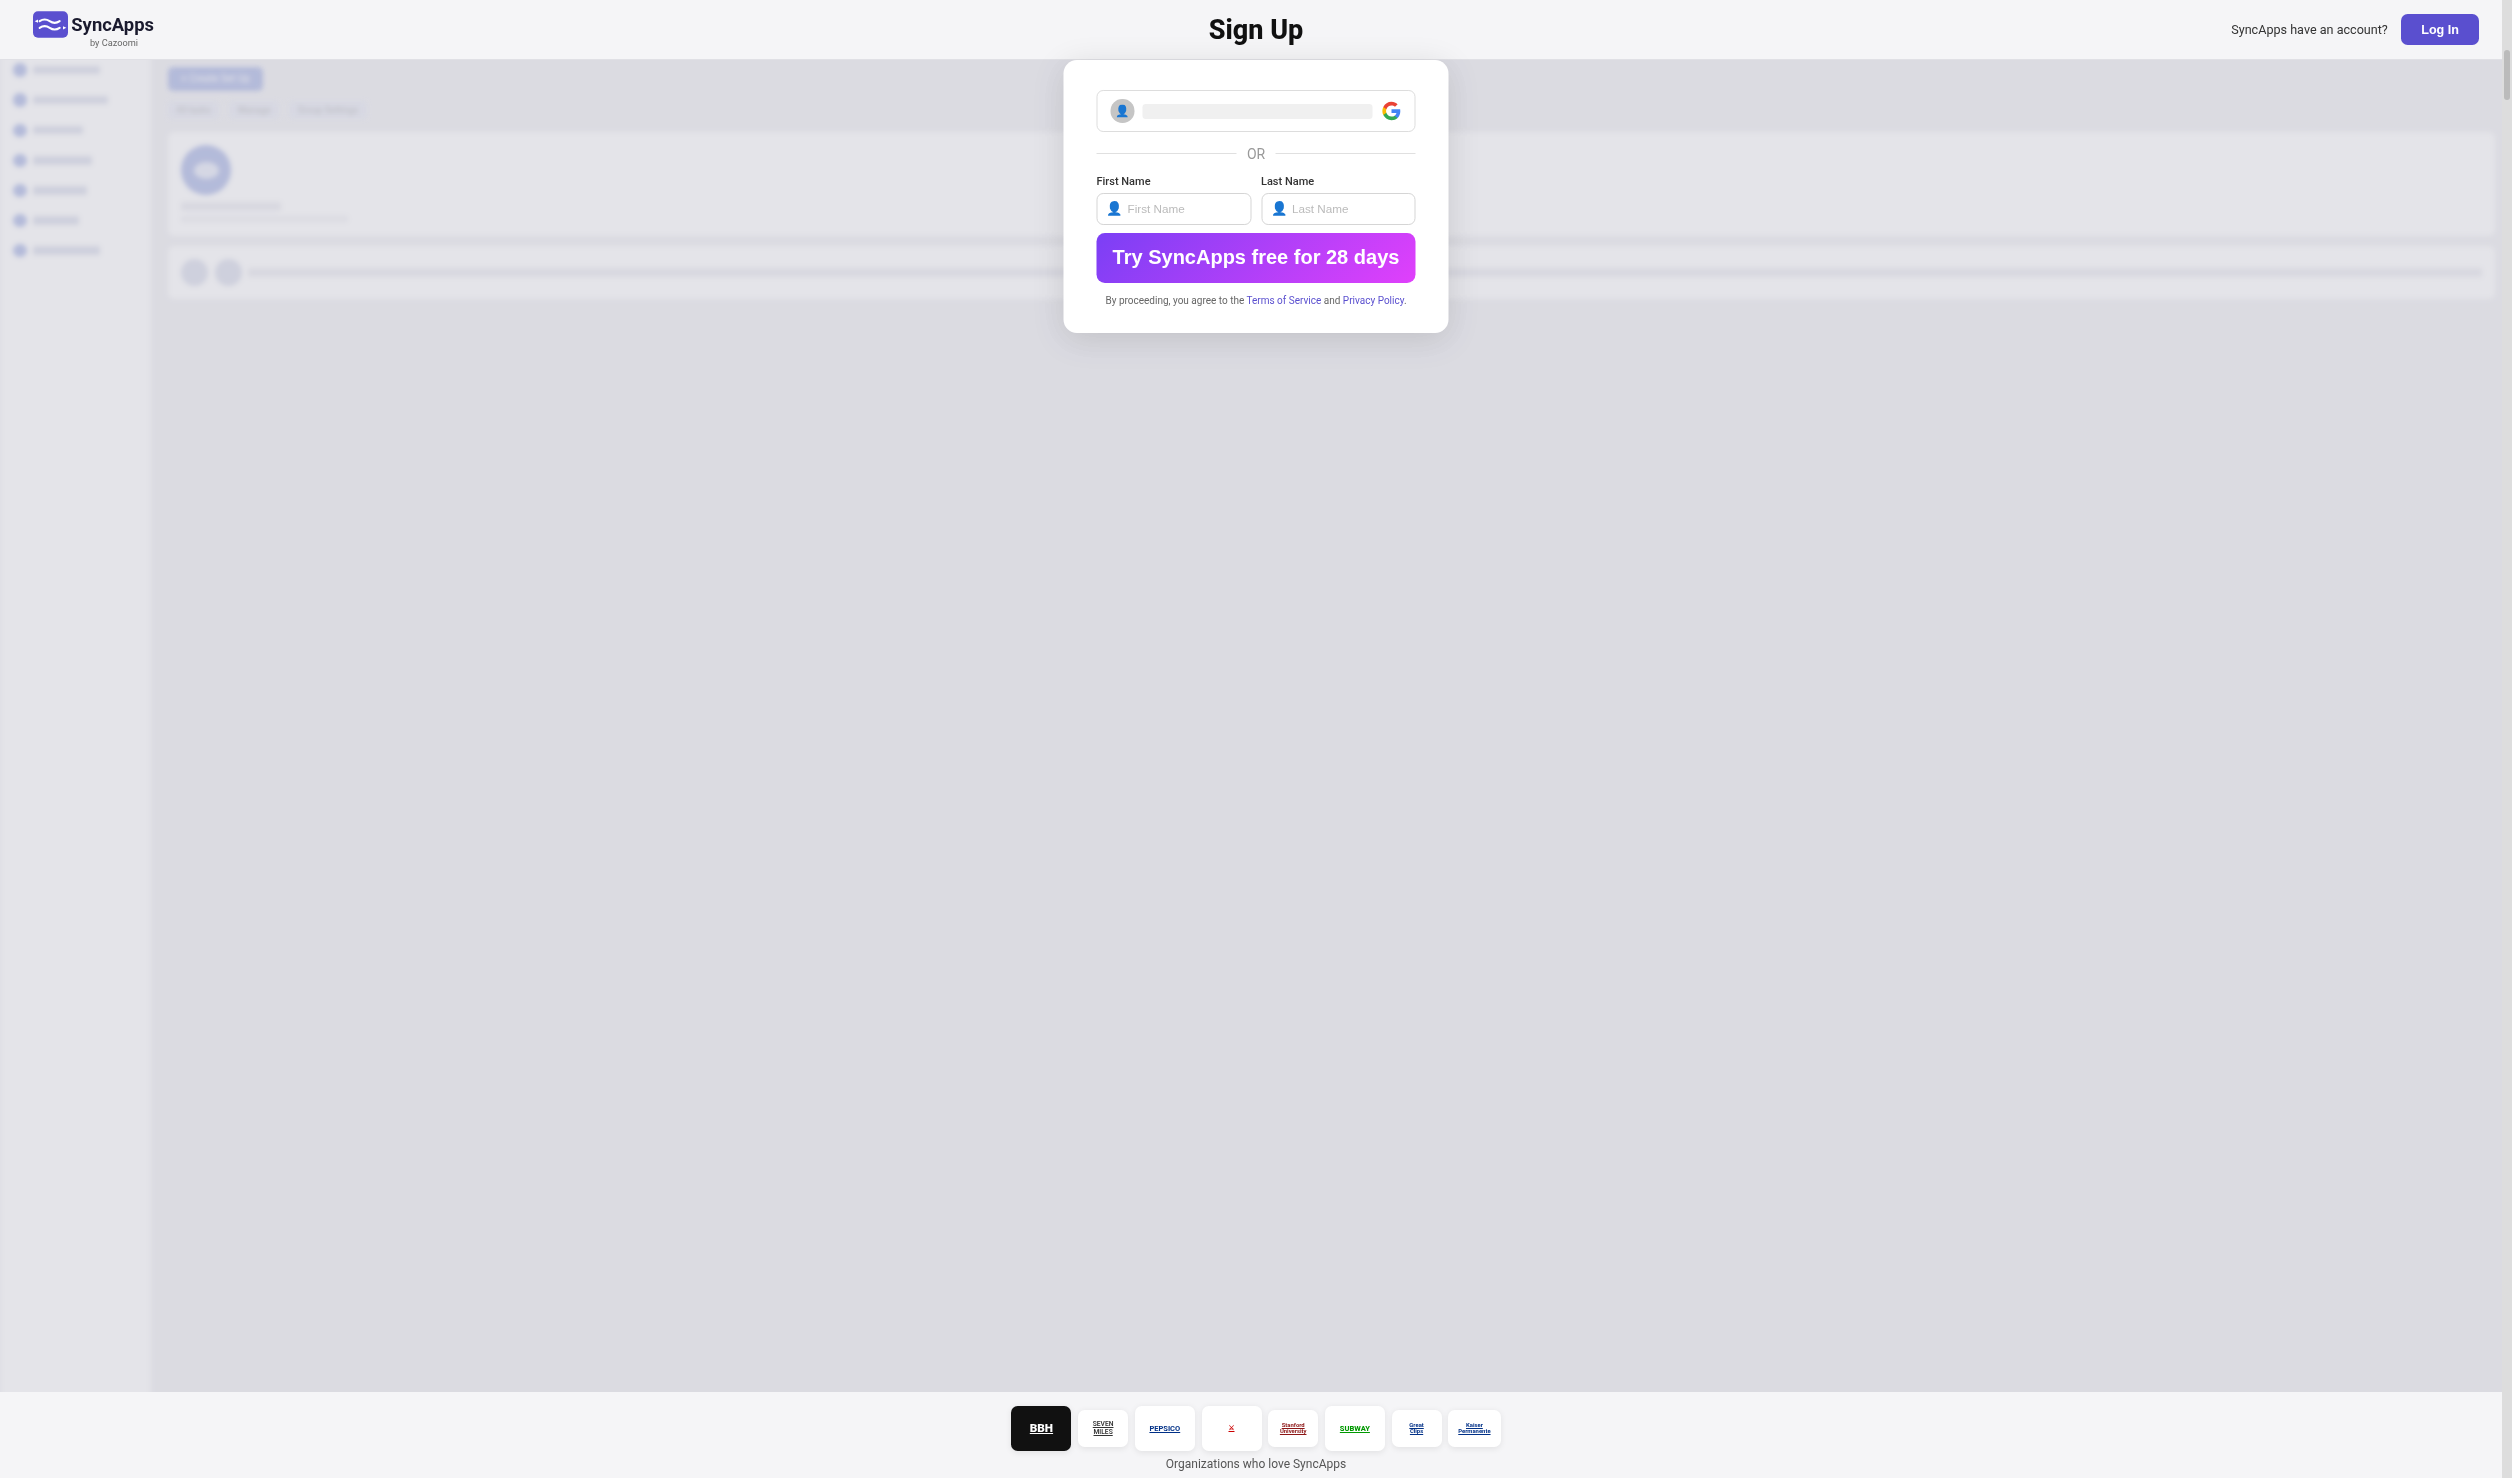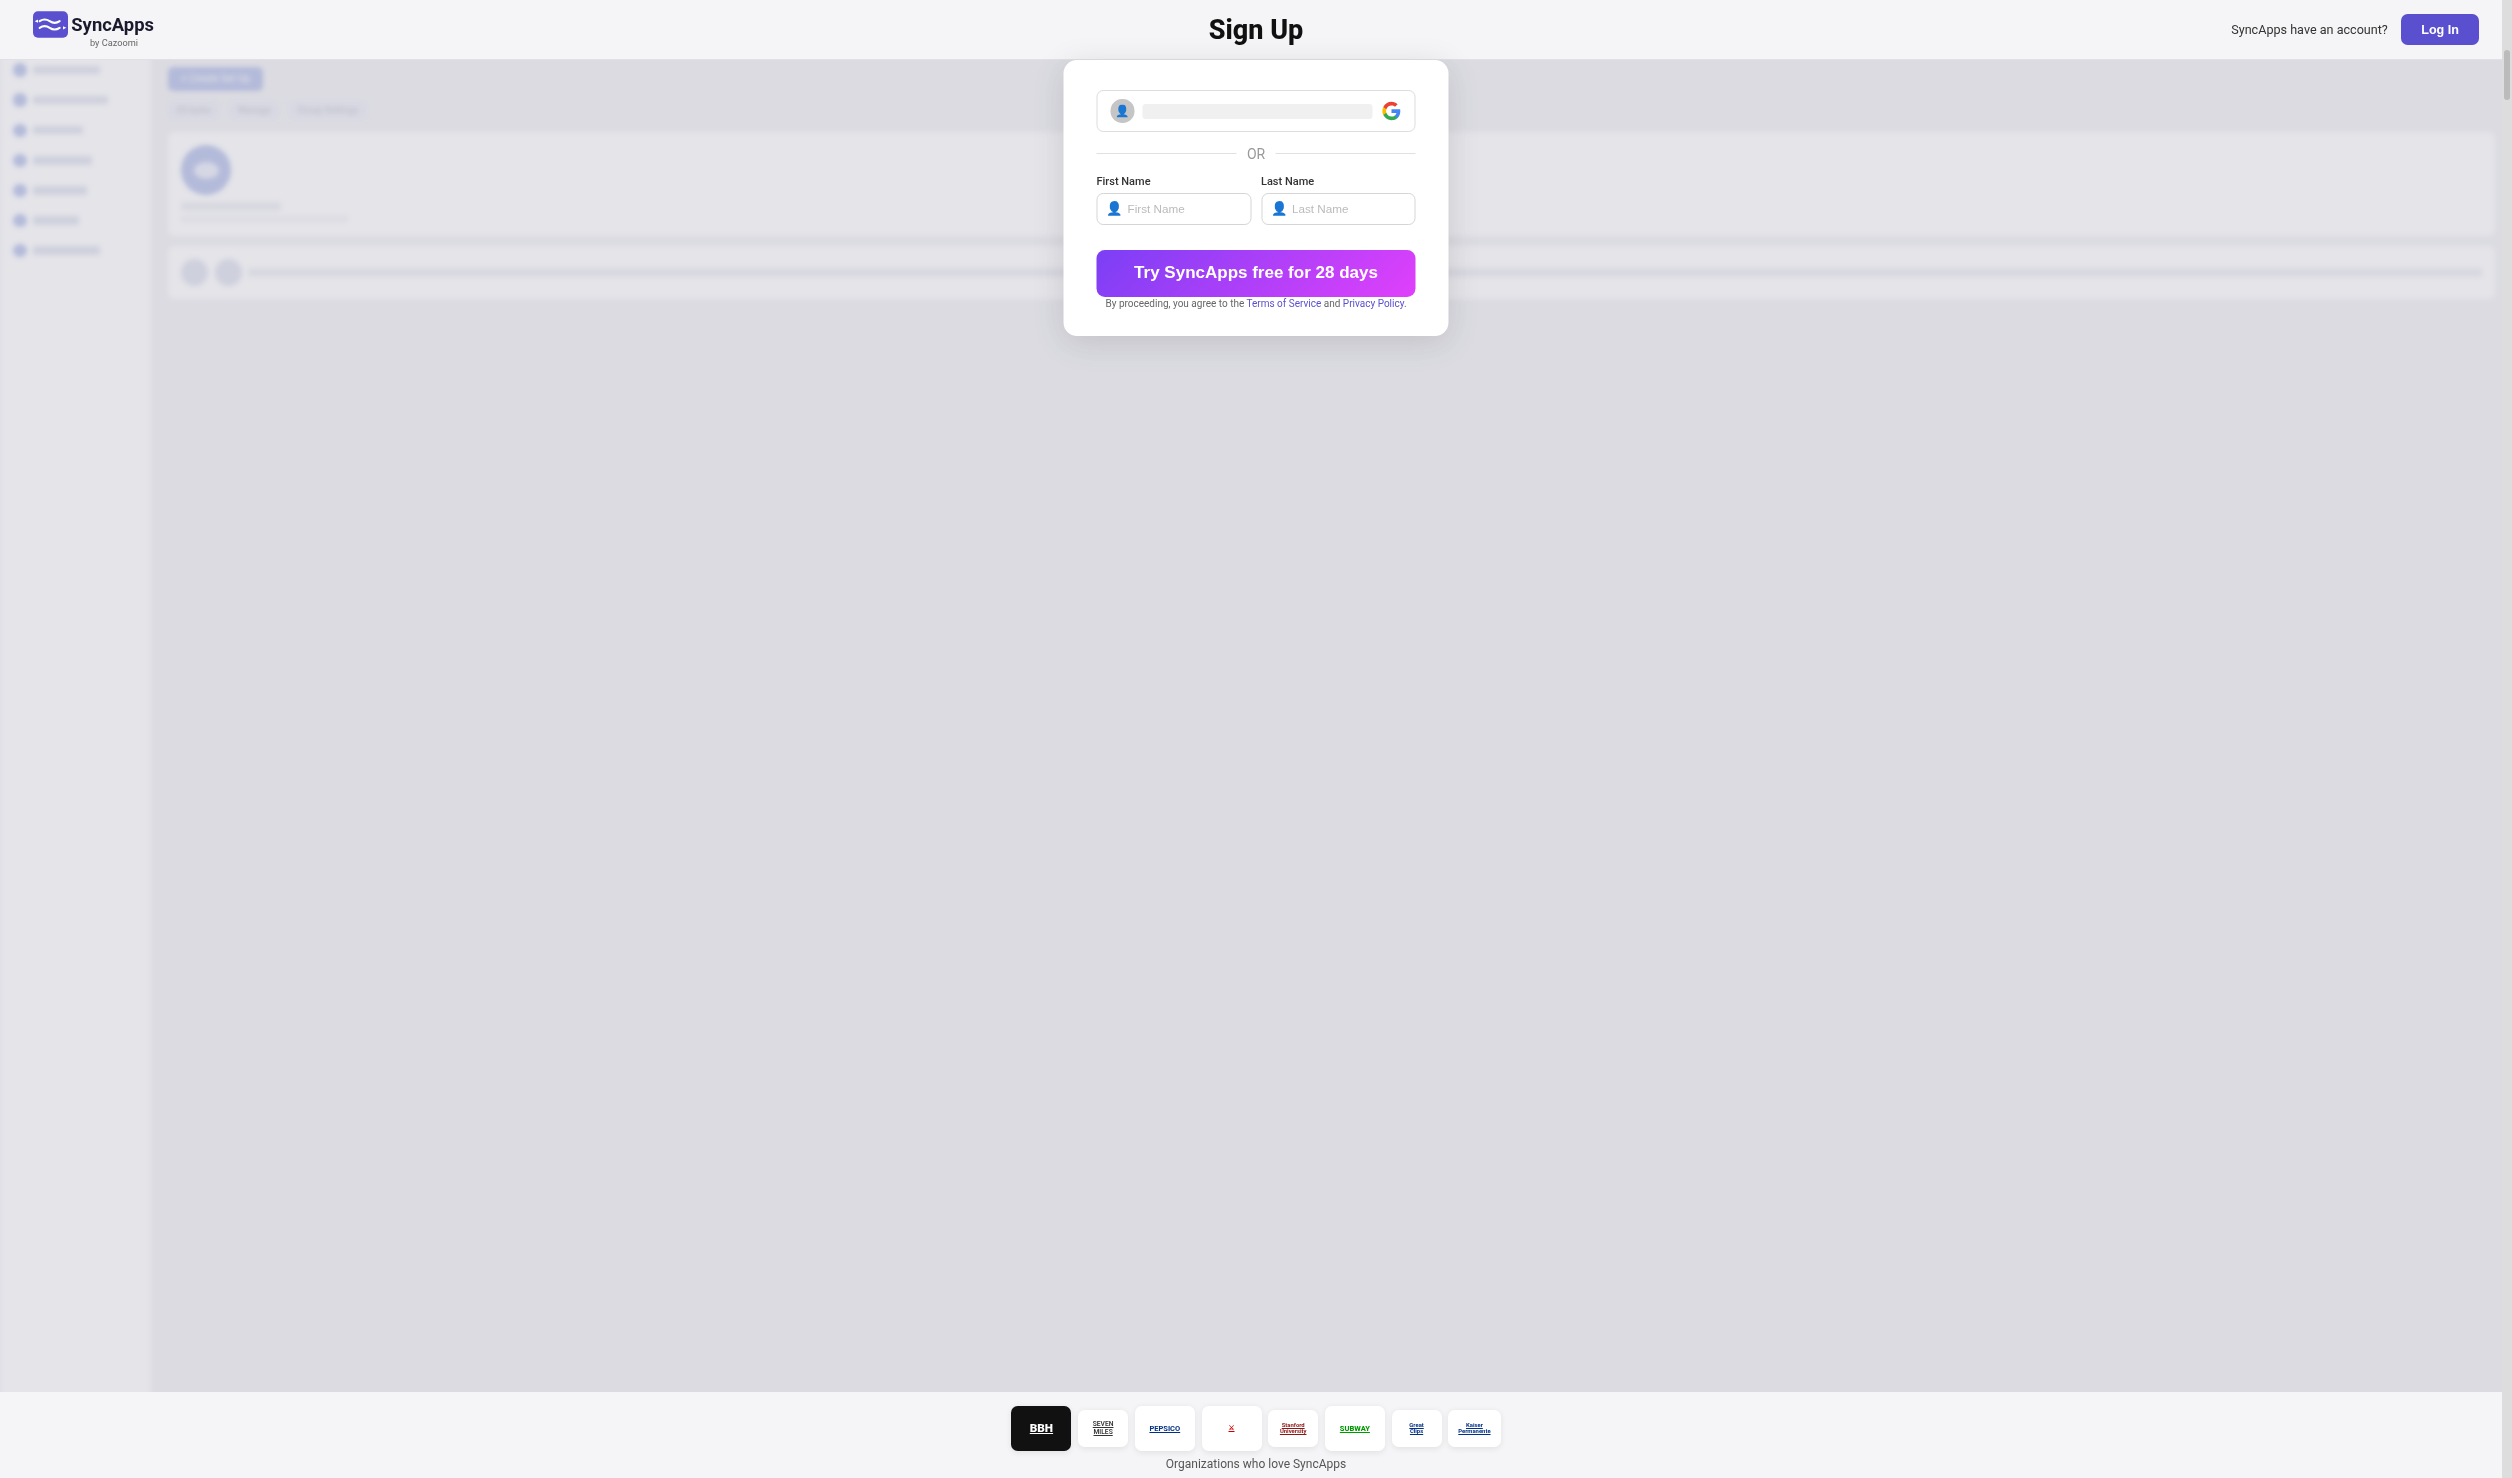--- a/index.html
+++ b/index.html
@@ -273,21 +273,21 @@
     .or-divider::after {
       content: '';
       flex: 1;
       height: 0.8px;
       background: #e0e0e0;
     }
 
     .form-row {
       display: flex;
       gap: 10px;
-      margin-bottom: 25px;
+      margin-bottom: 8px;
     }
 
     .form-group {
       flex: 1;
       display: flex;
       flex-direction: column;
       gap: 5px;
     }
 
     .form-label {
@@ -362,24 +362,24 @@
       border-radius: 50%;
     }
 
     .cta-btn {
       width: 100%;
       background: linear-gradient(135deg, #7b3ff5, #e040fb);
       color: #fff;
       border: none;
       border-radius: 8.4px;
       padding: 13.4px;
-      font-size: 17px;
+      font-size: 20px;
       font-weight: 700;
       cursor: pointer;
-      margin-bottom: 1px;
+      margin-bottom: 12px;
     }
 
     .terms-text {
       text-align: center;
       font-size: 10px;
       color: #666;
     }
 
     .terms-link {
       color: #5a4fcf;

